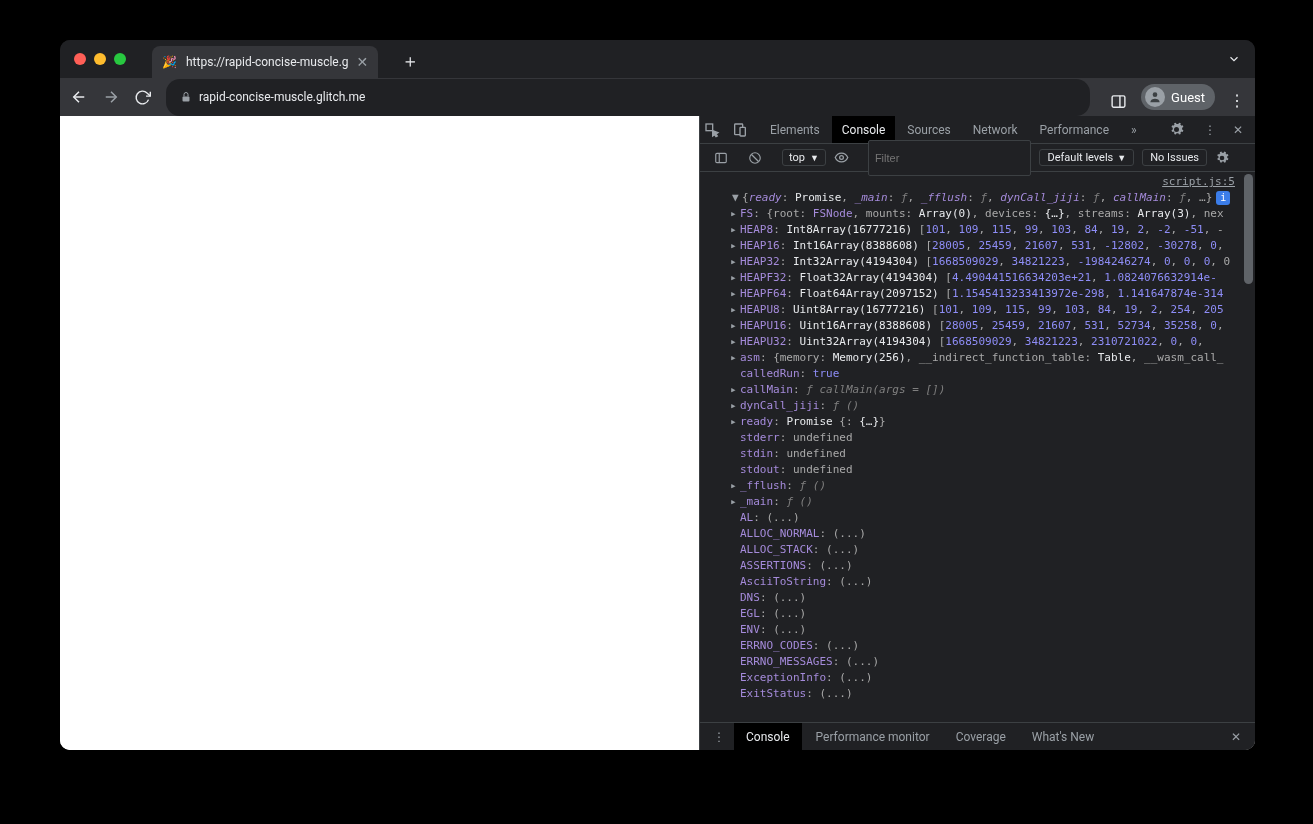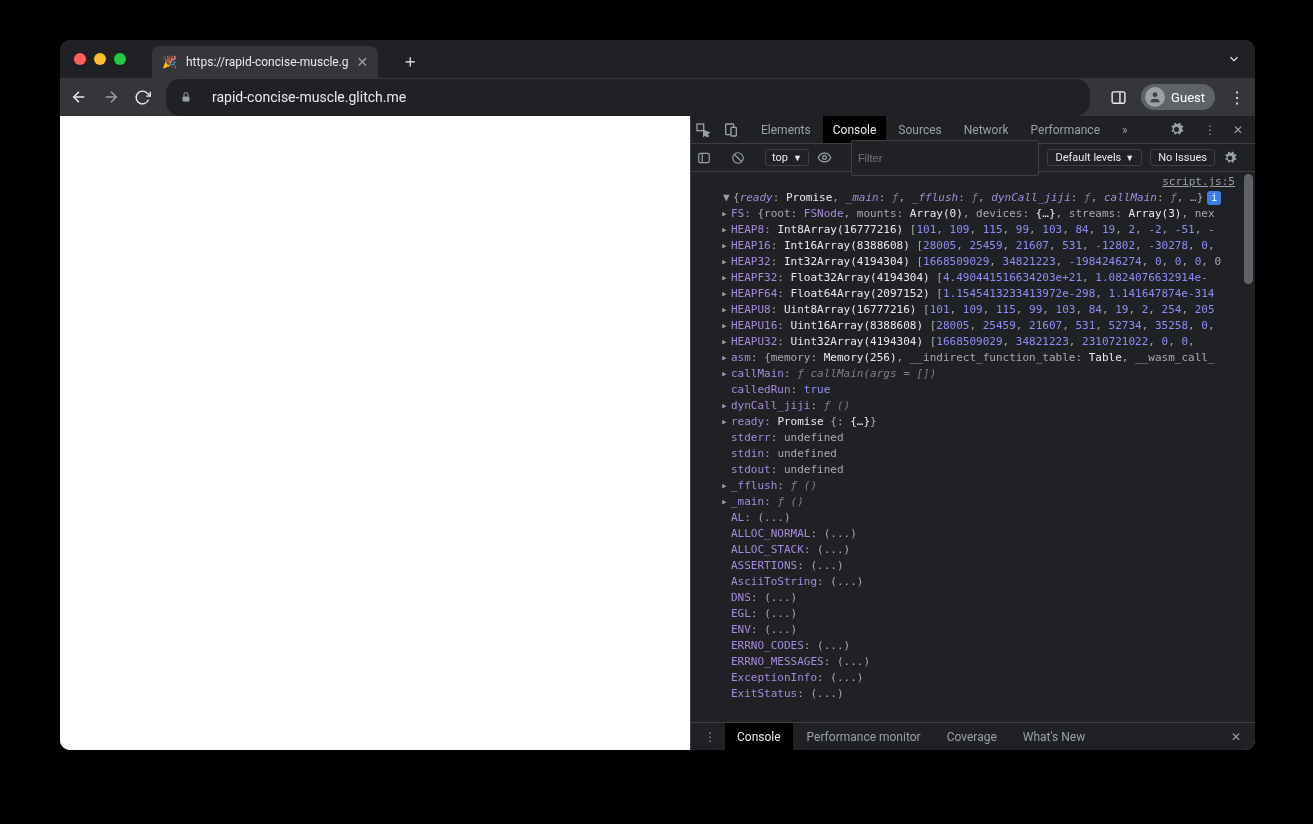--- a/index.html
+++ b/index.html
@@ -67,25 +67,25 @@
   .toolbar .nav-btn.enabled { color:#e8eaed; }
   .omnibox {
     flex: 1;
     background:#202124;
     height:37px;
     border-radius:14px;
     display:flex;
     align-items:center;
     padding:0 14px;
     color:#e8eaed;
-    font-size:14px;
-    gap:20px;
+    font-size:12px;
+    gap:7px;
   }
   .omnibox .lock { color:#9aa0a6; font-size:12px;}
-  .toolbar .right-icons { display:flex; align-items:center; gap:14px; margin-left:10px;}
+  .toolbar .right-icons { display:flex; align-items:flex-end; gap:14px; margin-left:10px;}
   .guest-chip {
     display:flex; align-items:center; gap:6px;
     background:#5f6368; color:#fff; border-radius:14px;
     padding:3px 10px 3px 4px; font-size:13px;
   }
   .guest-chip .avatar { width:20px;height:20px;border-radius:50%;background:#9aa0a6;display:flex;align-items:center;justify-content:center;}
   
   .content {
     flex:1;
     display:flex;
@@ -93,41 +93,42 @@
   }
   .page { width: 630px; background:#fff; }
   .devtools {
     flex:1;
     background:#202124;
     border-left:1px solid #3c4043;
     display:flex;
     flex-direction:column;
     color:#e8eaed;
     font-size:12px;
+    margin-left:9px;
   }
   
   .dt-tabs {
     height:28px;
     display:flex;
     align-items:center;
     border-bottom:1px solid #3c4043;
     padding:0 4px;
     gap:2px;
   }
   .dt-icon { width:26px; text-align:center; color:#9aa0a6; cursor:pointer;}
   .dt-tab { padding:0 10px; height:100%; display:flex; align-items:center; color:#9aa0a6; cursor:pointer;}
   .dt-tab.active { color:#e8eaed; background:#000; }
   .dt-tabs .spacer { flex:1; }
   
   .console-toolbar {
     height:28px;
     display:flex;
     align-items:center;
     border-bottom:1px solid #3c4043;
-    padding:0 6px;
+    padding:0 14px;
     gap:8px;
   }
   .console-toolbar .ctx {
     display:flex;align-items:center;gap:5px;
     border:1px solid #3c4043; border-radius:3px; padding:1px 6px;
     color:#e8eaed; font-size:11px;
   }
   .console-toolbar .filter-input {
     flex:1; max-width:190px;
     background:#202124; border:1px solid #3c4043; height:36px;
@@ -339,22 +340,22 @@
             <div class="prop-row"><span class="tw">▸</span><span class="k-heap">FS</span><span class="k-dim">: </span><span class="k-dim">{root: </span><span class="k-prop">FSNode</span><span class="k-dim">, mounts: </span><span class="k-type">Array(0)</span><span class="k-dim">, devices: </span><span class="k-type">{…}</span><span class="k-dim">, streams: </span><span class="k-type">Array(3)</span><span class="k-dim">, nex</span></div>
             <div class="prop-row"><span class="tw">▸</span><span class="k-heap">HEAP8</span><span class="k-dim">: </span><span class="k-type">Int8Array(16777216)</span><span class="k-dim"> [</span><span class="k-num">101</span><span class="k-dim">, </span><span class="k-num">109</span><span class="k-dim">, </span><span class="k-num">115</span><span class="k-dim">, </span><span class="k-num">99</span><span class="k-dim">, </span><span class="k-num">103</span><span class="k-dim">, </span><span class="k-num">84</span><span class="k-dim">, </span><span class="k-num">19</span><span class="k-dim">, </span><span class="k-num">2</span><span class="k-dim">, </span><span class="k-num">-2</span><span class="k-dim">, </span><span class="k-num">-51</span><span class="k-dim">, </span><span class="k-dim">-</span></div>
             <div class="prop-row"><span class="tw">▸</span><span class="k-heap">HEAP16</span><span class="k-dim">: </span><span class="k-type">Int16Array(8388608)</span><span class="k-dim"> [</span><span class="k-num">28005</span><span class="k-dim">, </span><span class="k-num">25459</span><span class="k-dim">, </span><span class="k-num">21607</span><span class="k-dim">, </span><span class="k-num">531</span><span class="k-dim">, </span><span class="k-num">-12802</span><span class="k-dim">, </span><span class="k-num">-30278</span><span class="k-dim">, </span><span class="k-num">0</span><span class="k-dim">,</span></div>
             <div class="prop-row"><span class="tw">▸</span><span class="k-heap">HEAP32</span><span class="k-dim">: </span><span class="k-type">Int32Array(4194304)</span><span class="k-dim"> [</span><span class="k-num">1668509029</span><span class="k-dim">, </span><span class="k-num">34821223</span><span class="k-dim">, </span><span class="k-num">-1984246274</span><span class="k-dim">, </span><span class="k-num">0</span><span class="k-dim">, </span><span class="k-num">0</span><span class="k-dim">, </span><span class="k-num">0</span><span class="k-dim">, </span><span class="k-dim">0</span></div>
             <div class="prop-row"><span class="tw">▸</span><span class="k-heap">HEAPF32</span><span class="k-dim">: </span><span class="k-type">Float32Array(4194304)</span><span class="k-dim"> [</span><span class="k-num">4.490441516634203e+21</span><span class="k-dim">, </span><span class="k-num">1.0824076632914e-</span></div>
             <div class="prop-row"><span class="tw">▸</span><span class="k-heap">HEAPF64</span><span class="k-dim">: </span><span class="k-type">Float64Array(2097152)</span><span class="k-dim"> [</span><span class="k-num">1.1545413233413972e-298</span><span class="k-dim">, </span><span class="k-num">1.141647874e-314</span></div>
             <div class="prop-row"><span class="tw">▸</span><span class="k-heap">HEAPU8</span><span class="k-dim">: </span><span class="k-type">Uint8Array(16777216)</span><span class="k-dim"> [</span><span class="k-num">101</span><span class="k-dim">, </span><span class="k-num">109</span><span class="k-dim">, </span><span class="k-num">115</span><span class="k-dim">, </span><span class="k-num">99</span><span class="k-dim">, </span><span class="k-num">103</span><span class="k-dim">, </span><span class="k-num">84</span><span class="k-dim">, </span><span class="k-num">19</span><span class="k-dim">, </span><span class="k-num">2</span><span class="k-dim">, </span><span class="k-num">254</span><span class="k-dim">, </span><span class="k-num">205</span></div>
             <div class="prop-row"><span class="tw">▸</span><span class="k-heap">HEAPU16</span><span class="k-dim">: </span><span class="k-type">Uint16Array(8388608)</span><span class="k-dim"> [</span><span class="k-num">28005</span><span class="k-dim">, </span><span class="k-num">25459</span><span class="k-dim">, </span><span class="k-num">21607</span><span class="k-dim">, </span><span class="k-num">531</span><span class="k-dim">, </span><span class="k-num">52734</span><span class="k-dim">, </span><span class="k-num">35258</span><span class="k-dim">, </span><span class="k-num">0</span><span class="k-dim">,</span></div>
             <div class="prop-row"><span class="tw">▸</span><span class="k-heap">HEAPU32</span><span class="k-dim">: </span><span class="k-type">Uint32Array(4194304)</span><span class="k-dim"> [</span><span class="k-num">1668509029</span><span class="k-dim">, </span><span class="k-num">34821223</span><span class="k-dim">, </span><span class="k-num">2310721022</span><span class="k-dim">, </span><span class="k-num">0</span><span class="k-dim">, </span><span class="k-num">0</span><span class="k-dim">,</span></div>
             <div class="prop-row"><span class="tw">▸</span><span class="k-heap">asm</span><span class="k-dim">: </span><span class="k-dim">{memory: </span><span class="k-type">Memory(256)</span><span class="k-dim">, __indirect_function_table: </span><span class="k-type">Table</span><span class="k-dim">,  __wasm_call_</span></div>
+            <div class="prop-row"><span class="tw">&nbsp;</span><span class="k-heap">calledRun</span><span class="k-dim">: </span><span class="k-bool">true</span></div>
             <div class="prop-row"><span class="tw">▸</span><span class="k-heap">callMain</span><span class="k-dim">: </span><span class="k-fn">ƒ callMain(args = [])</span></div>
-            <div class="prop-row"><span class="tw">&nbsp;</span><span class="k-heap">calledRun</span><span class="k-dim">: </span><span class="k-bool">true</span></div>
             <div class="prop-row"><span class="tw">▸</span><span class="k-heap">dynCall_jiji</span><span class="k-dim">: </span><span class="k-fn">ƒ ()</span></div>
             <div class="prop-row"><span class="tw">▸</span><span class="k-heap">ready</span><span class="k-dim">: </span><span class="k-type">Promise </span><span class="k-dim">{<fulfilled>: </fulfilled></span><span class="k-type">{…}</span><span class="k-dim">}</span></div>
             <div class="prop-row"><span class="tw">&nbsp;</span><span class="k-heap">stderr</span><span class="k-dim">: </span><span class="k-dim">undefined</span></div>
             <div class="prop-row"><span class="tw">&nbsp;</span><span class="k-heap">stdin</span><span class="k-dim">: </span><span class="k-dim">undefined</span></div>
             <div class="prop-row"><span class="tw">&nbsp;</span><span class="k-heap">stdout</span><span class="k-dim">: </span><span class="k-dim">undefined</span></div>
             <div class="prop-row"><span class="tw">▸</span><span class="k-heap">_fflush</span><span class="k-dim">: </span><span class="k-fn">ƒ ()</span></div>
             <div class="prop-row"><span class="tw">▸</span><span class="k-heap">_main</span><span class="k-dim">: </span><span class="k-fn">ƒ ()</span></div>
             <div class="prop-row"><span class="tw">&nbsp;</span><span class="k-heap">AL</span><span class="k-dim">: </span><span class="k-dim">(...)</span></div>
             <div class="prop-row"><span class="tw">&nbsp;</span><span class="k-heap">ALLOC_NORMAL</span><span class="k-dim">: </span><span class="k-dim">(...)</span></div>
             <div class="prop-row"><span class="tw">&nbsp;</span><span class="k-heap">ALLOC_STACK</span><span class="k-dim">: </span><span class="k-dim">(...)</span></div>

